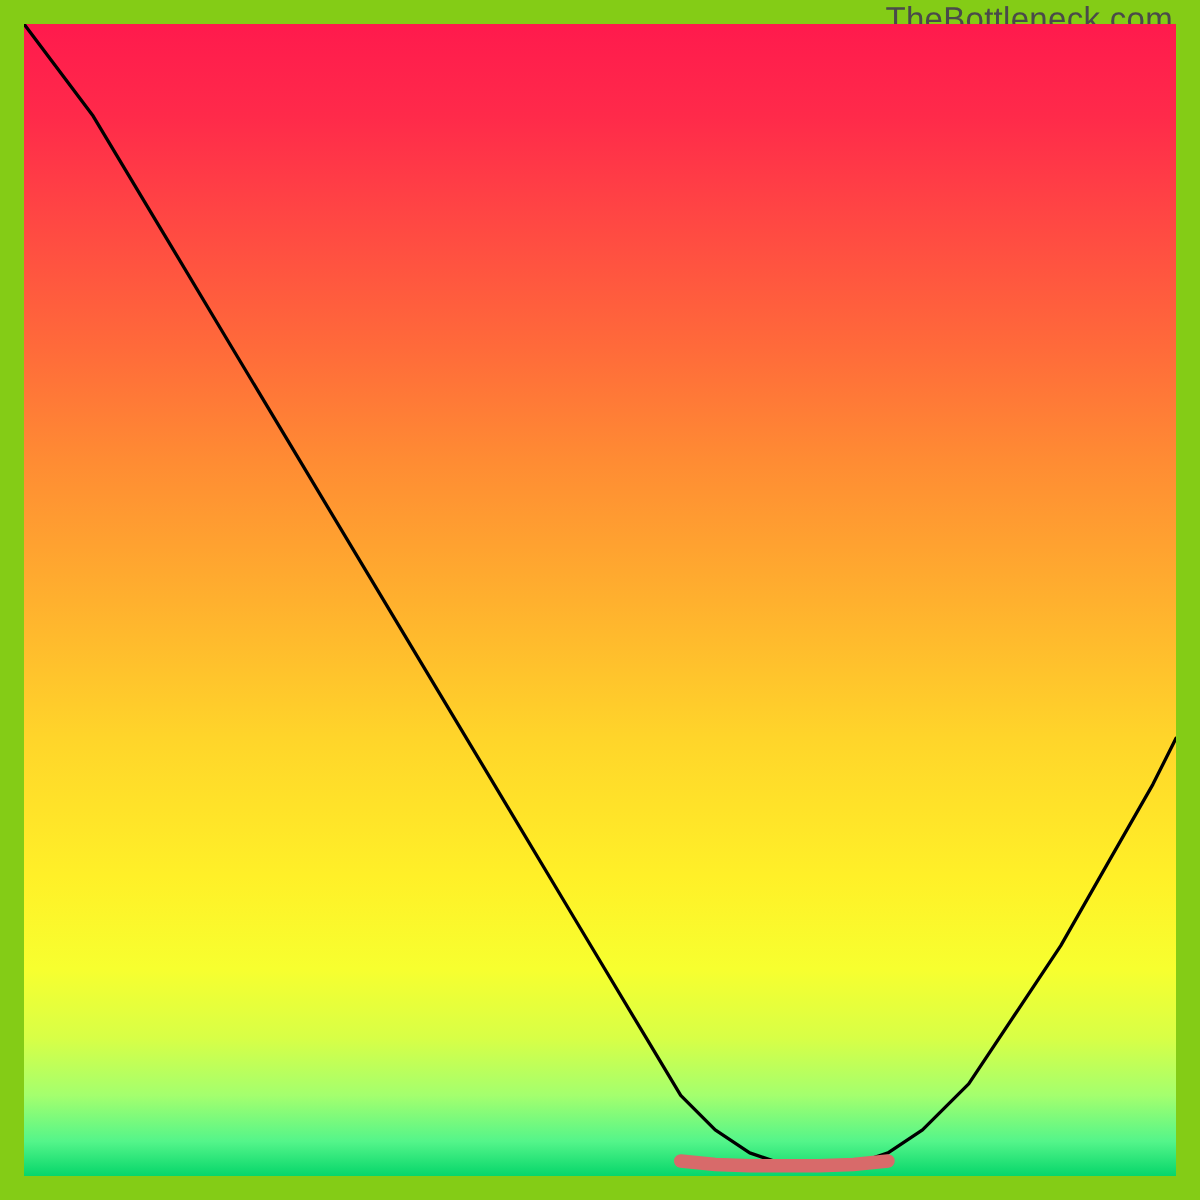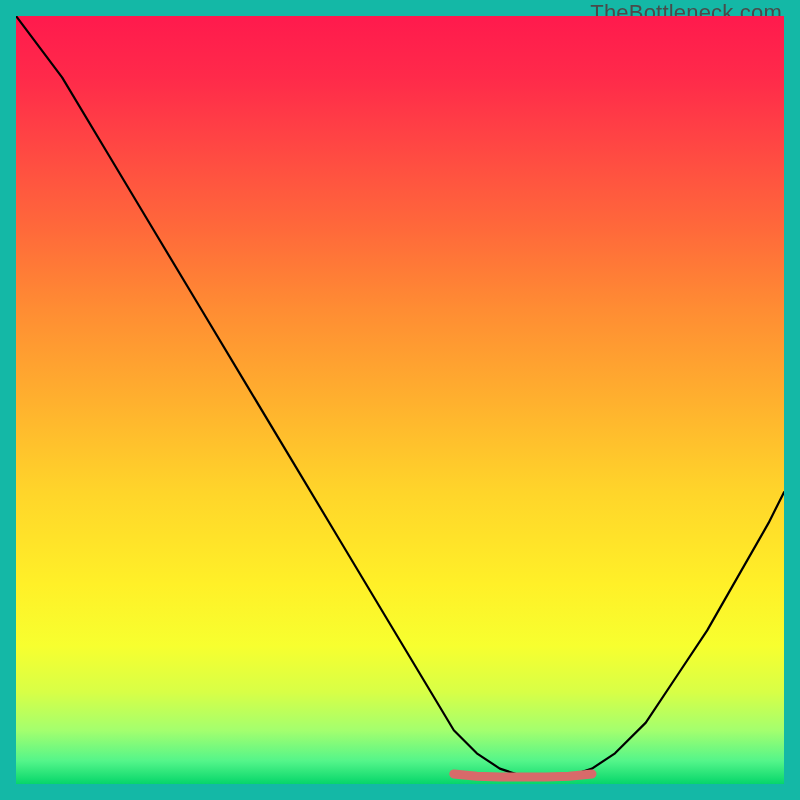--- a/index.html
+++ b/index.html
@@ -10,21 +10,21 @@
     background: #000;
     overflow: hidden;
     font-family: Arial, Helvetica, sans-serif;
   }
   .frame {
     position: absolute;
     left: 0;
     top: 0;
     width: 800px;
     height: 800px;
-    background: #14b8a6;
+    background: #84cc16;
   }
   .plot {
     position: absolute;
     left: 16px;
     top: 16px;
     width: 768px;
     height: 768px;
     
     background: linear-gradient(
       to bottom,

